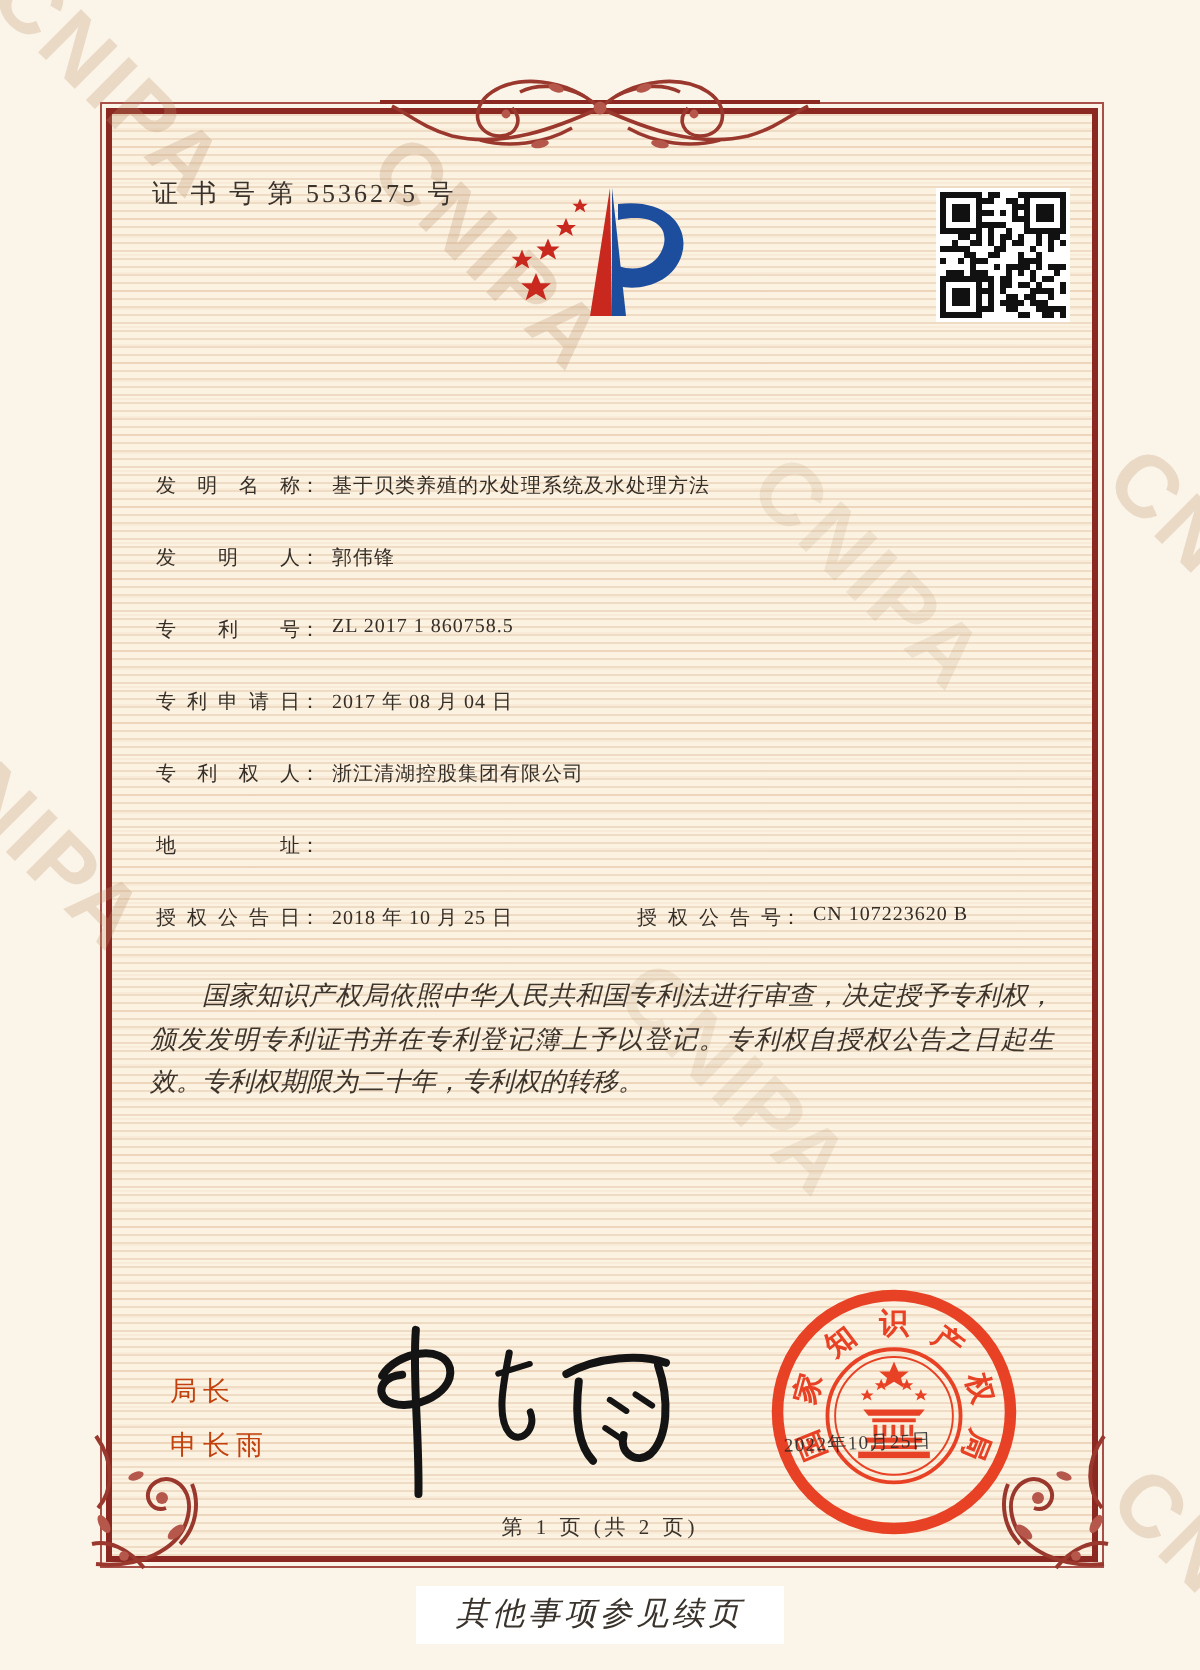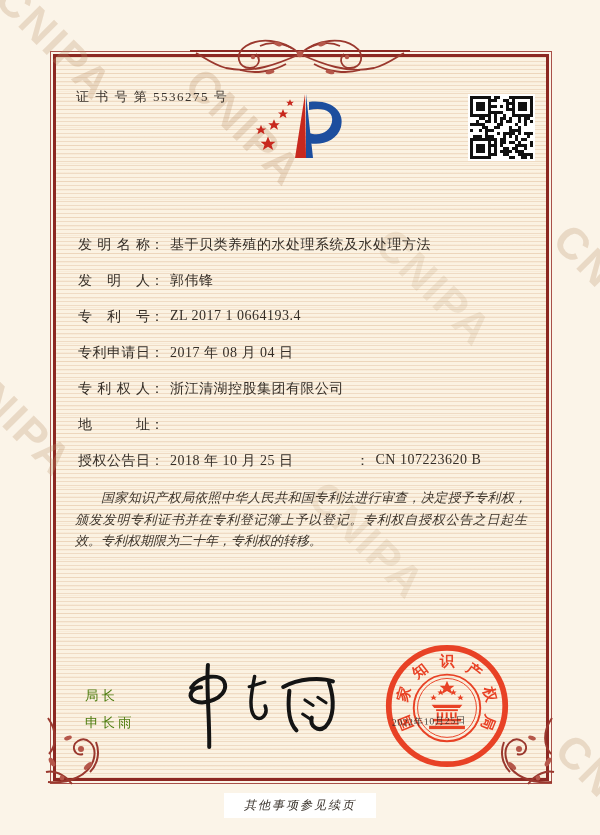--- a/index.html
+++ b/index.html
@@ -41,50 +41,50 @@
   }
   .logo{position:absolute; left:248px; top:86px; width:110px; height:80px; z-index:5;}
   .qr{position:absolute; left:468px; top:94px; width:63px; height:63px; z-index:5; background:#fff; padding:2px;}
   .title{
     position:absolute; left:0; top:168px; width:100%; z-index:5;
     text-align:center; font-size:30px; font-weight:600;
     letter-spacing:13px; padding-left:13px; box-sizing:border-box; color:#221c16;
   }
   
   .fields{position:absolute; left:78px; top:236px; width:452px; z-index:5;}
-  .frow{height:36px; display:flex; align-items:flex-start; font-size:14px; color:#352e27;}
+  .frow{height:36px; display:flex; align-items:flex-start; font-size:10px; color:#352e27;}
   .flabel{
     display:inline-block; width:72px; text-align:justify; text-align-last:justify;
     -moz-text-align-last:justify; color:#352e27;
   }
   .fcolon{margin-right:6px;}
   .fvalue{letter-spacing:0.5px;}
   .frow .pair2{margin-left:62px; display:flex;}
   
   .body-text{
     position:absolute; left:75px; top:487px; width:452px; z-index:5;
     font-size:13px; line-height:21.5px; text-align:justify;
     font-style:italic; color:#3d352c;
   }
   .body-text p{margin:0; text-indent:2em;}
   
   .director{
     position:absolute; left:85px; top:682px; z-index:5;
     font-family:"Liberation Sans","DejaVu Sans",sans-serif;
-    font-size:13.5px; letter-spacing:3px; color:#4d7c0f; line-height:27px;
+    font-size:13.5px; letter-spacing:3px; color:#c2410c; line-height:27px;
   }
   .signature{position:absolute; left:180px; top:658px; width:170px; height:90px; z-index:6; transform:rotate(-3deg);}
   .seal{position:absolute; left:383px; top:642px; width:128px; height:128px; z-index:6; opacity:0.95;}
   .page-info{
     position:absolute; left:0; top:757px; width:100%; z-index:5;
     text-align:center; font-size:10.5px; letter-spacing:2px; color:#3a332c;
   }
   .continuation{
     position:absolute; left:50%; top:793px; transform:translateX(-50%); z-index:5;
-    background:#ffffff; padding:4px 20px; font-size:12px; font-style:italic;
+    background:#ffffff; padding:4px 20px; font-size:16px; font-style:italic;
     letter-spacing:2px; color:#3a332c; white-space:nowrap;
   }
 </style>
 </head>
 <body>
 
 <div class="page">
 
   <span class="wm" style="left:-18px; top:16px;">CNIPA</span>
   <span class="wm" style="left:172px; top:102px;">CNIPA</span>
@@ -419,41 +419,42 @@
       <span class="fvalue">基于贝类养殖的水处理系统及水处理方法</span>
     </div>
     <div class="frow">
       <span class="flabel">发明人</span>
         <span class="fcolon">：</span>
       <span class="fvalue">郭伟锋</span>
     </div>
     <div class="frow">
       <span class="flabel">专利号</span>
         <span class="fcolon">：</span>
-      <span class="fvalue">ZL 2017 1 0664193.4</span>
+      <span class="fvalue">ZL 2017 1 860758.5</span>
     </div>
     <div class="frow">
       <span class="flabel">专利申请日</span>
         <span class="fcolon">：</span>
       <span class="fvalue">2017 年 08 月 04 日</span>
     </div>
     <div class="frow">
       <span class="flabel">专利权人</span>
         <span class="fcolon">：</span>
       <span class="fvalue">浙江清湖控股集团有限公司</span>
     </div>
     <div class="frow">
       <span class="flabel">地址</span>
         <span class="fcolon">：</span>
     </div>
     <div class="frow">
       <span class="flabel">授权公告日</span>
         <span class="fcolon">：</span>
       <span class="fvalue">2018 年 10 月 25 日</span>
       <span class="pair2">
+        <span class="flabel">授权公告号</span>
           <span class="fcolon">：</span>
         <span class="fvalue">CN 107223620 B</span>
       </span>
     </div>
   </div>
 
   <div class="body-text">
     <p>国家知识产权局依照中华人民共和国专利法进行审查，决定授予专利权，颁发发明专利证书并在专利登记簿上予以登记。专利权自授权公告之日起生效。专利权期限为二十年，专利权的转移。</p>
   </div>
 
@@ -505,16 +506,17 @@
         <rect x="105" y="110" width="3" height="9"></rect>
         <rect x="112" y="110" width="3" height="9"></rect>
         <rect x="78" y="120" width="44" height="4"></rect>
         <rect x="82" y="126" width="36" height="3"></rect>
         <rect x="72" y="131" width="56" height="5"></rect>
       </g>
     </g>
     <text x="14" y="128" font-size="15" letter-spacing="1" fill="#1b1b1b" opacity="0.88" transform="rotate(-2 100 125)" font-family="&quot;Liberation Serif&quot;,&quot;DejaVu Serif&quot;,serif">2022年10月25日</text>
   </svg>
 
+  <div class="page-info">第 1 页 (共 2 页)</div>
 
   <div class="continuation">其他事项参见续页</div>
 
 </div>
 
 </body></html>

